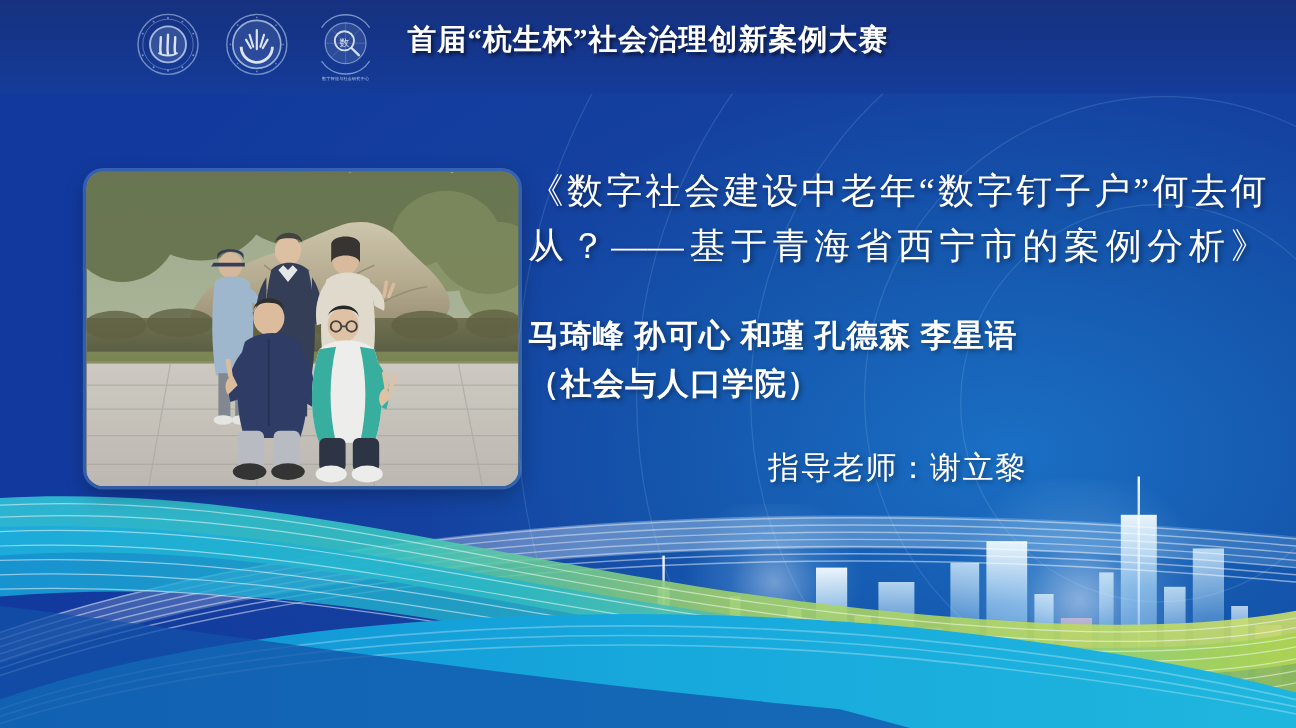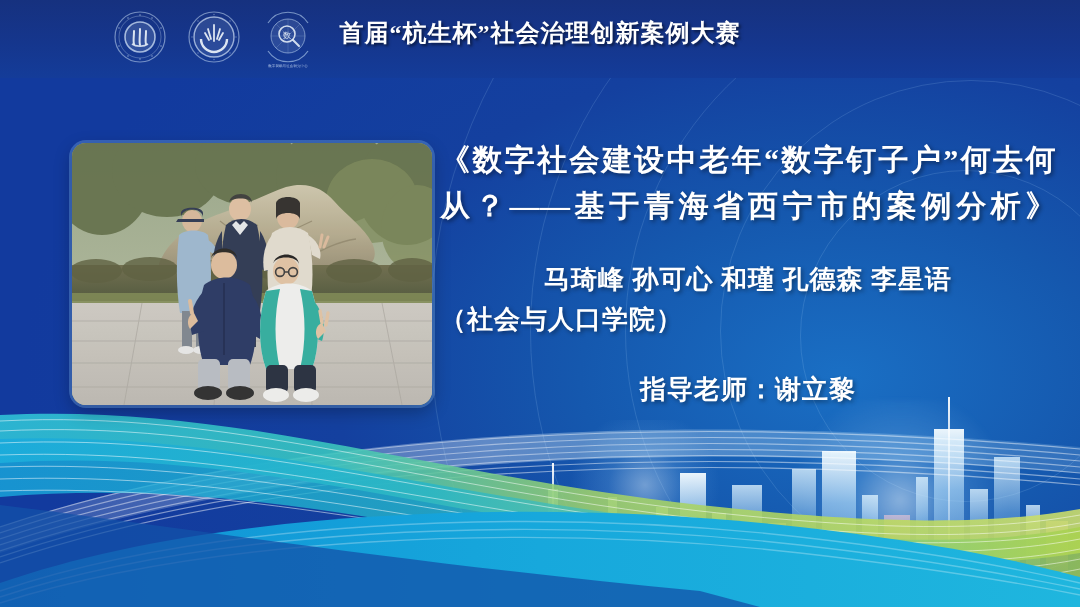--- a/index.html
+++ b/index.html
@@ -100,51 +100,51 @@
   .logo-caption {
     position:absolute; left:0; right:0; bottom:-3px;
     text-align:center; font-size:3.4px; color:rgba(215,232,250,0.85);
     letter-spacing:.2px; white-space:nowrap;
   }
 
   .paper-title {
     position:absolute; left:440px; top:137px; width:616px;
     color:#ffffff;
     font-size:30px;
-    font-weight:bold;
+    font-weight:normal;
     line-height:46px;
     letter-spacing:0.5px;
     text-shadow: 2px 2px 4px rgba(0,0,0,0.45);
     text-align:justify;
     text-align-last:justify;
   }
   .authors {
     position:absolute; left:440px; top:262px; width:616px;
-    text-align:center;
+    text-align:left;
     color:#ffffff;
     font-size:26px;
     font-weight:bold;
     letter-spacing:1px;
     text-shadow: 2px 2px 4px rgba(0,0,0,0.40);
   }
   .affiliation {
     position:absolute; left:440px; top:302px; width:616px;
     text-align:left;
     color:#ffffff;
     font-size:26px;
     font-weight:bold;
     letter-spacing:1px;
     text-shadow: 2px 2px 4px rgba(0,0,0,0.40);
   }
   .advisor {
     position:absolute; left:440px; top:372px; width:616px;
     text-align:center;
     color:#ffffff;
     font-size:26px;
-    font-weight:bold;
+    font-weight:normal;
     letter-spacing:1px;
     text-shadow: 2px 2px 4px rgba(0,0,0,0.40);
   }
 </style>
 </head>
 <body>
 
 <div id="slide">
 
   <div class="bg-base"></div>

